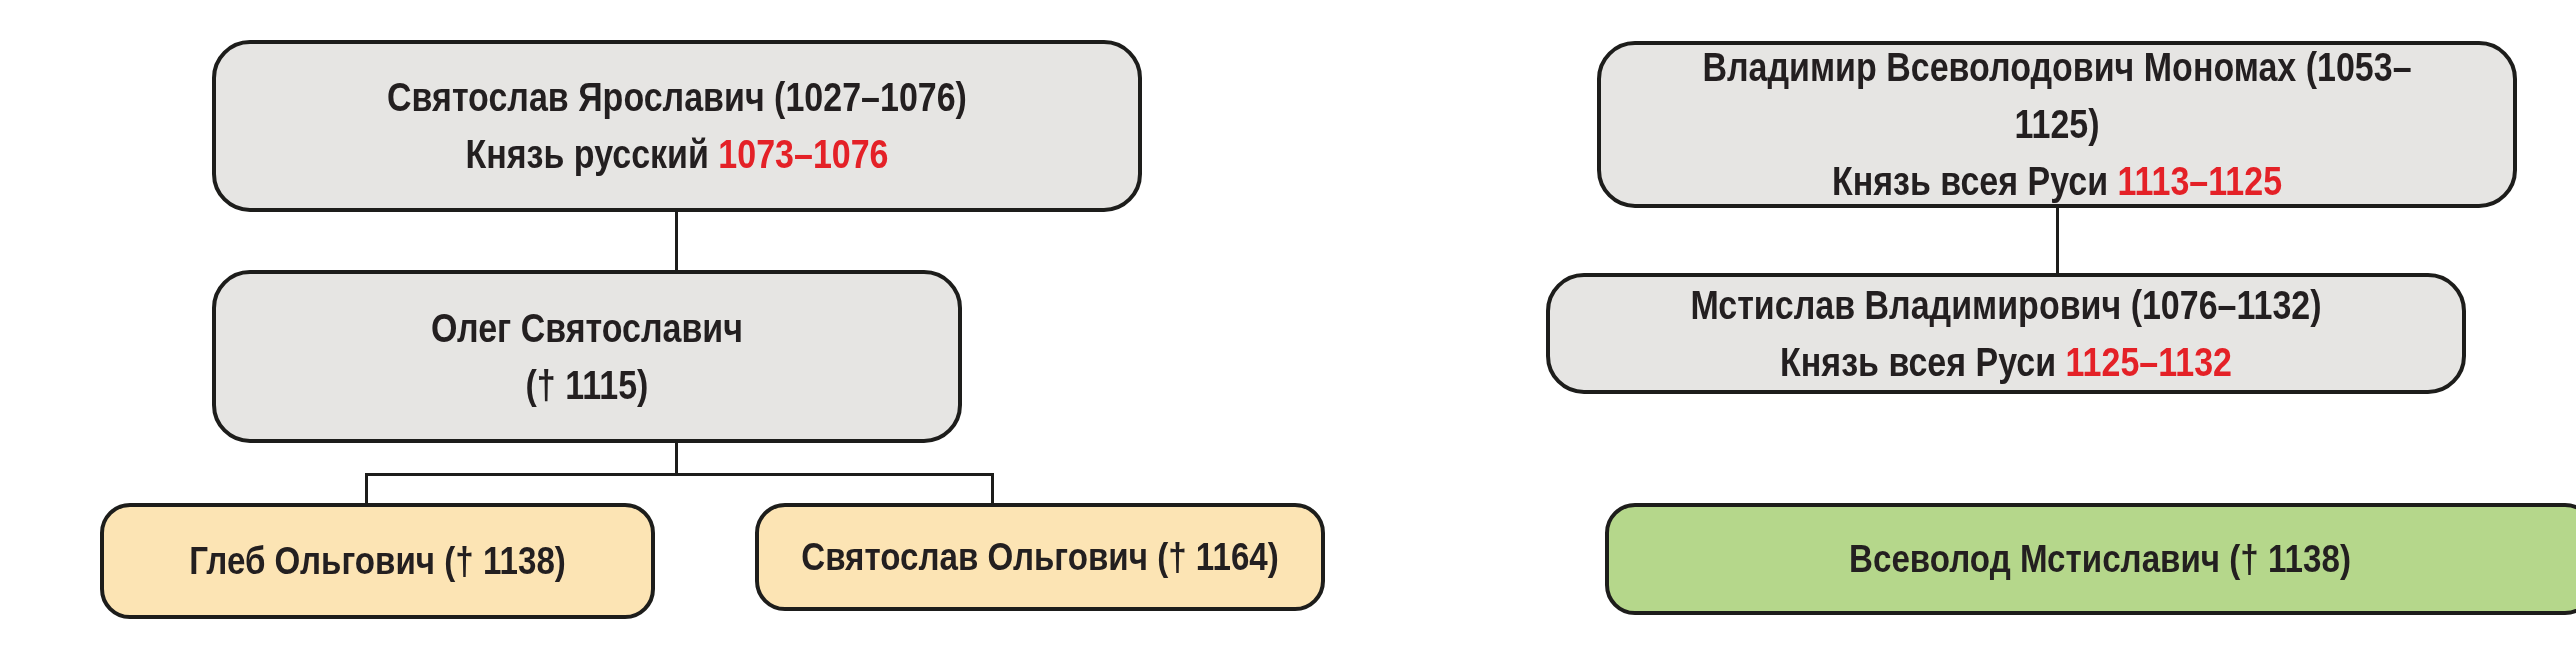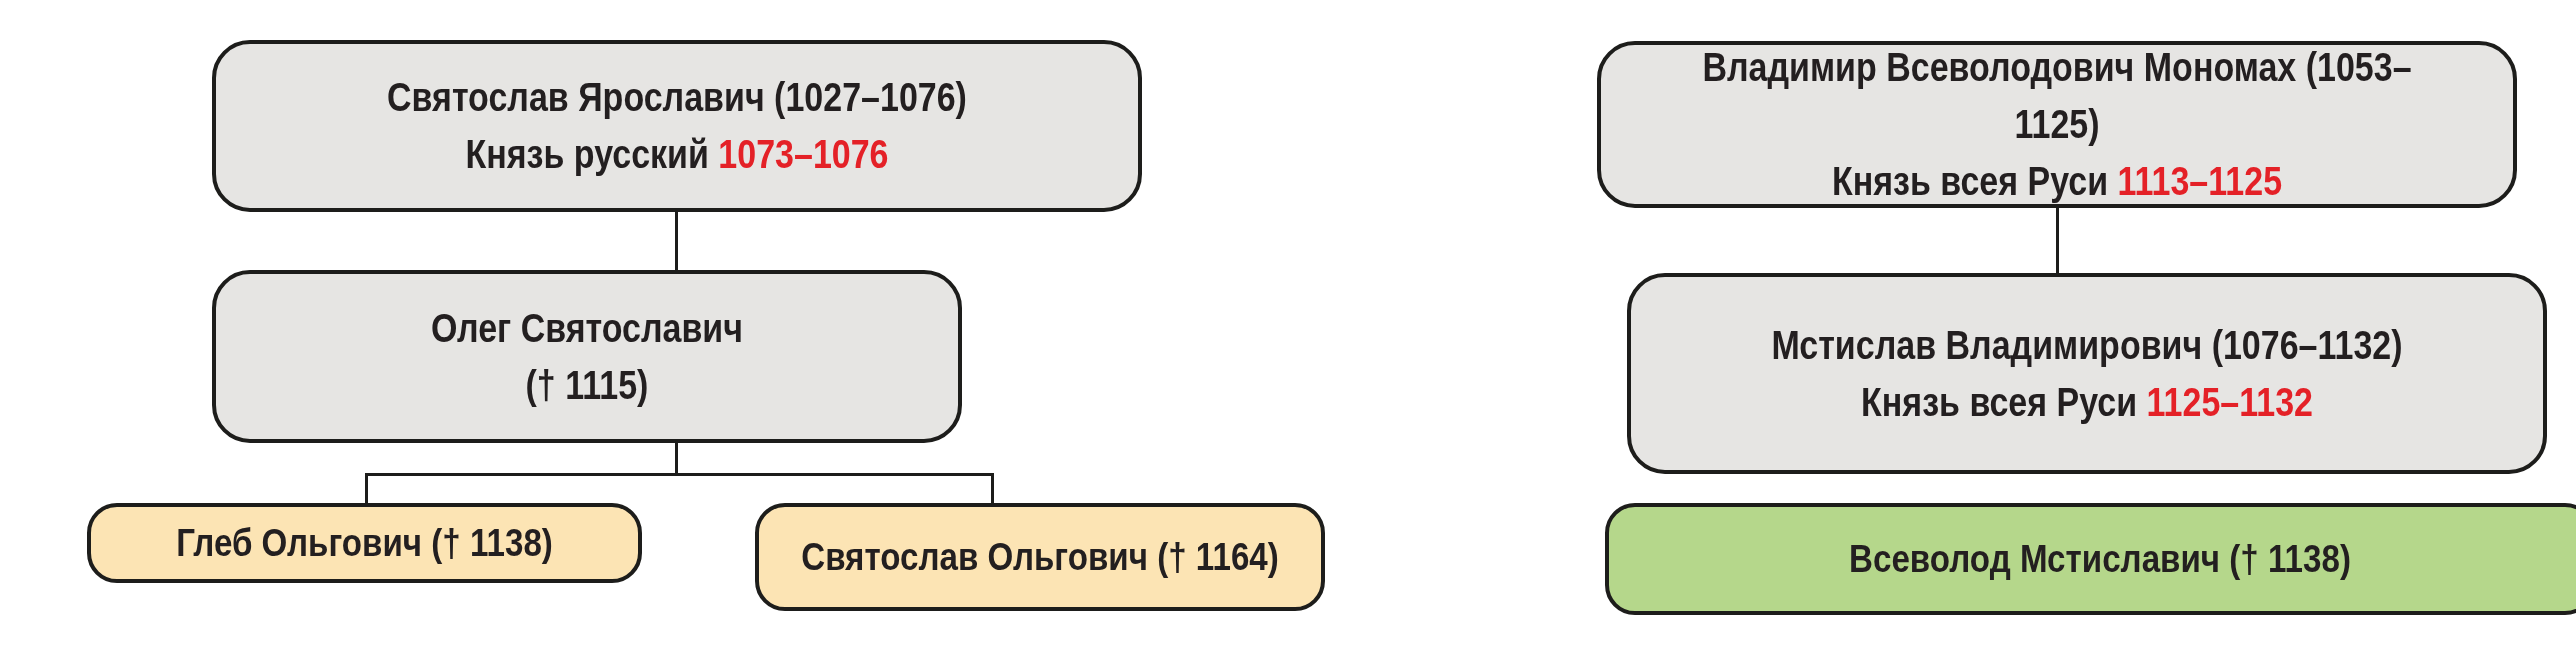--- a/index.html
+++ b/index.html
@@ -47,27 +47,27 @@
   }
 
   
   #node-l-root   { left: 212px;  top: 40px;  width: 930px; height: 172px; }
   #conn-l-stem1  { left: 675px; top: 212px; width: 3.1px;    height: 58px;  }
   #node-l-child  { left: 212px;  top: 270px; width: 750px; height: 173px; }
   #conn-l-stem2  { left: 675px; top: 443px; width: 3.1px;    height: 29.5px;  }
   #conn-l-split  { left: 365px;  top: 473px; width: 629px; height: 3.1px;   }
   #conn-l-drop1  { left: 365px;  top: 473px; width: 3.1px;    height: 30px;  }
   #conn-l-drop2  { left: 991px; top: 473px; width: 3.1px;    height: 30px;  }
-  #node-l-gc1    { left: 87px;  top: 503px; width: 555px;  height: 80px; }
+  #node-l-gc1    { left: 100px;  top: 503px; width: 555px;  height: 116px; }
   #node-l-gc2    { left: 708px; top: 503px; width: 570px;  height: 108px; margin-left: 47px; }
 
   
   #node-r-root   { left: 1597px; top: 41px;  width: 920px; height: 167px; justify-content: center; }
   #conn-r-stem   { left: 2056px; top: 207px; width: 3.1px;    height: 66px; }
-  #node-r-child  { left: 1627px; top: 273px; width: 920px; height: 201px; }
+  #node-r-child  { left: 1546px; top: 273px; width: 920px; height: 121px; }
   #node-r-gc     { left: 1605px; top: 503px; width: 990px; height: 112px; }
 </style>
 </head>
 <body>
 
 <div class="canvas">
 
   <div class="node gray big" id="node-l-root">
     <div class="node-text">
       <div>Святослав Ярославич (1027–1076)</div>

